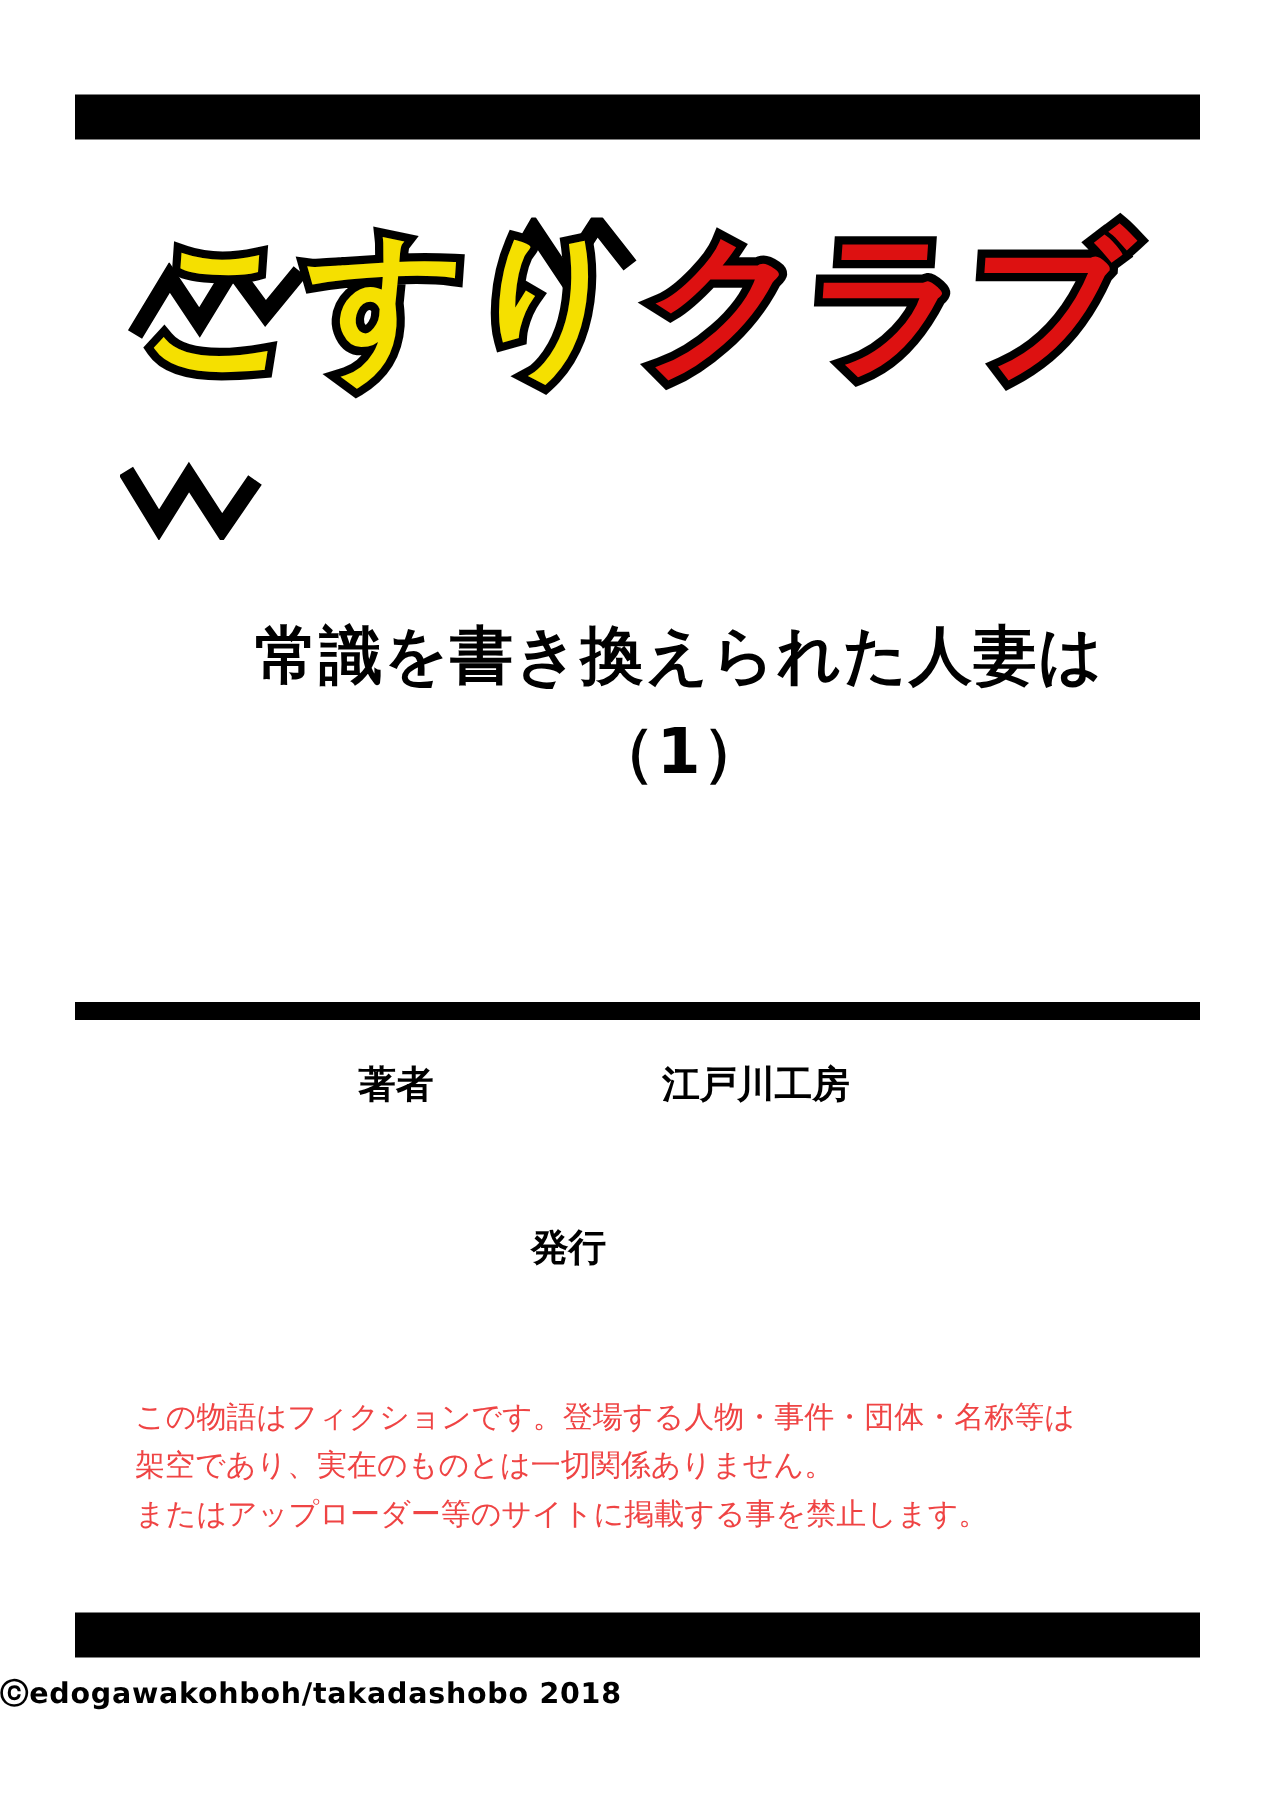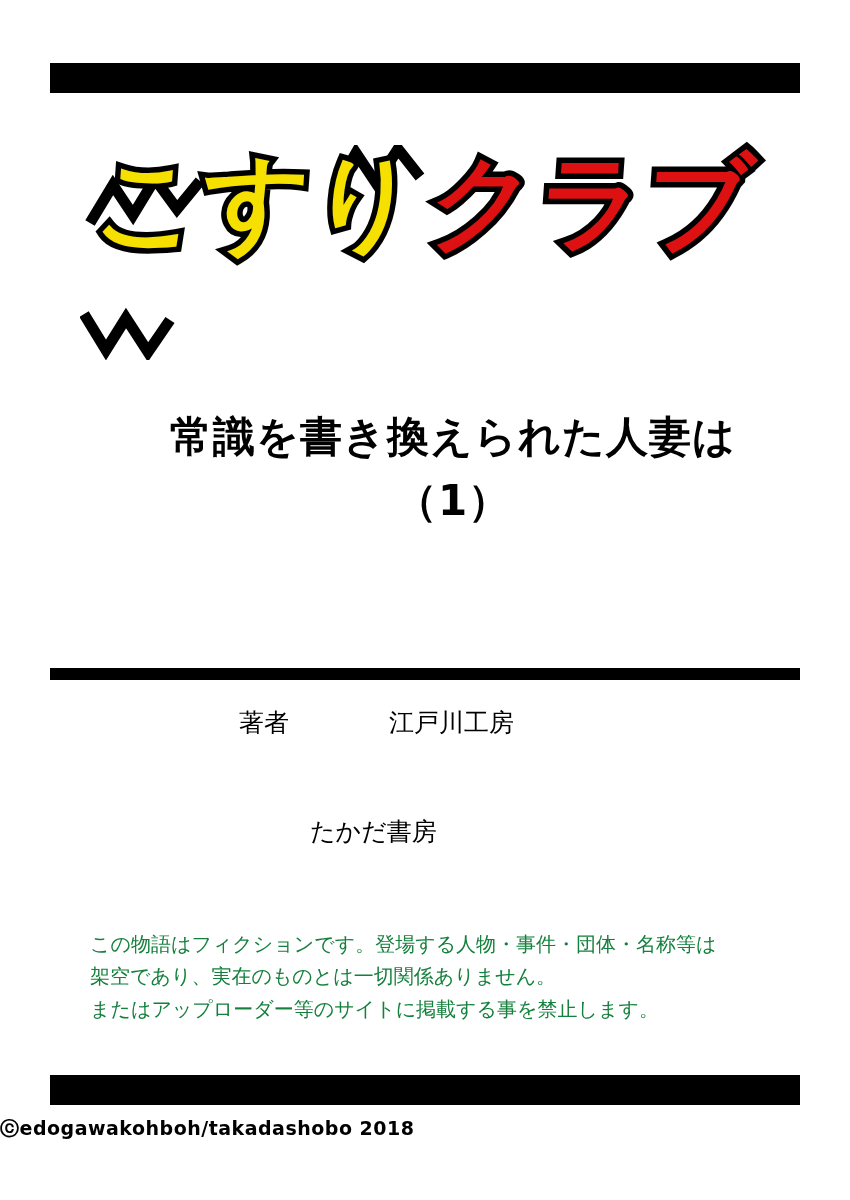--- a/index.html
+++ b/index.html
@@ -111,48 +111,48 @@
 
   
   .credits {
     position: absolute;
     left: 0;
     top: 706px;
     width: 850px;
     text-align: center;
     font-family: "DejaVu Sans", sans-serif;
     font-size: 25px;
-    font-weight: normal;
+    font-weight: bold;
   }
   .credit-row {
     display: flex;
     justify-content: center;
     align-items: baseline;
     margin-bottom: 76px;
   }
   .credit-label {
     width: 150px;
     text-align: left;
     padding-left: 8px;
   }
   .credit-value {
     width: 230px;
-    text-align: left;
+    text-align: center;
   }
 
   
   .disclaimer {
     position: absolute;
     left: 90px;
     top: 928px;
     width: 690px;
     font-family: "DejaVu Sans", sans-serif;
     font-size: 20px;
     line-height: 1.62;
-    color: #15803d;
+    color: #ef4444;
   }
   .disclaimer div { white-space: nowrap; }
 
   
   .copyright {
     position: absolute;
     left: 0;
     top: 1116px;
     width: 800px;
     text-align: left;
@@ -197,21 +197,21 @@
   </div>
 
   <div class="bar-mid"></div>
 
   <div class="credits">
     <div class="credit-row">
       <span class="credit-label">著者</span>
       <span class="credit-value">江戸川工房</span>
     </div>
     <div class="credit-row">
-      <span class="credit-value">たかだ書房</span>
+      <span class="credit-label">発行</span>
     </div>
   </div>
 
   <div class="disclaimer">
     <div>この物語はフィクションです。登場する人物・事件・団体・名称等は</div>
     <div>架空であり、実在のものとは一切関係ありません。</div>
     <div>またはアップローダー等のサイトに掲載する事を禁止します。</div>
   </div>
 
   <div class="bar-bottom"></div>

